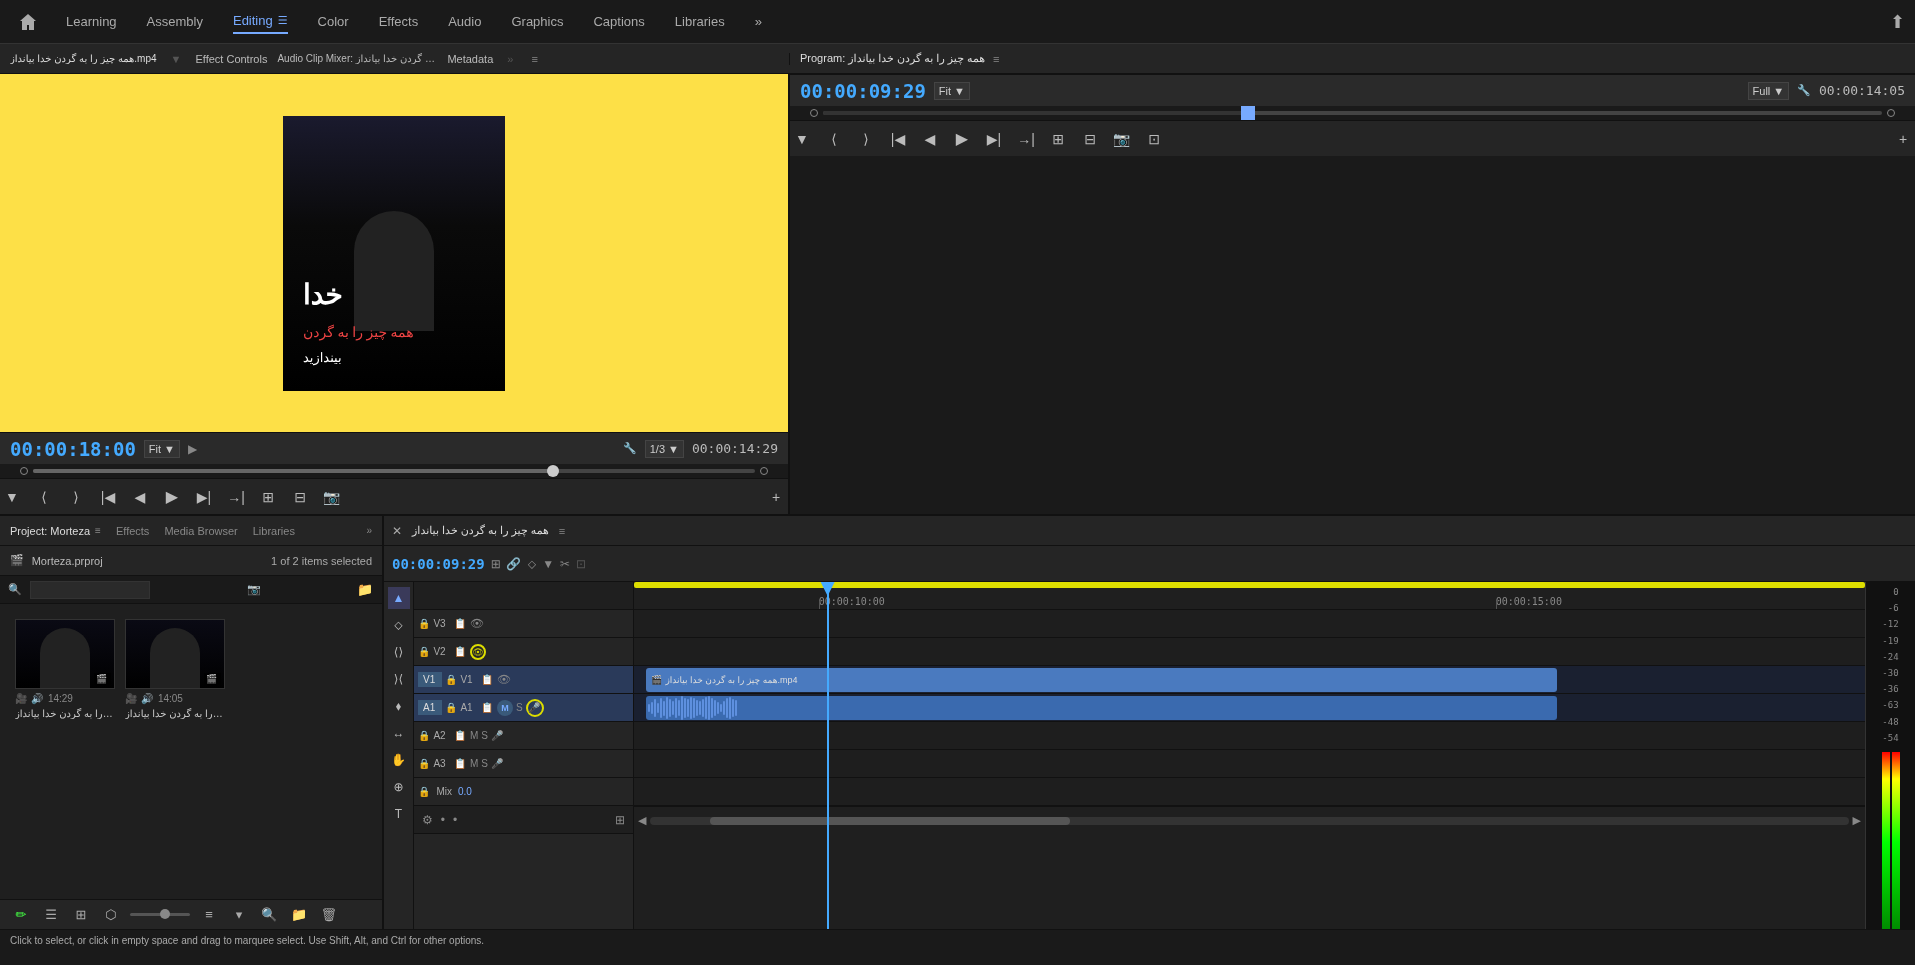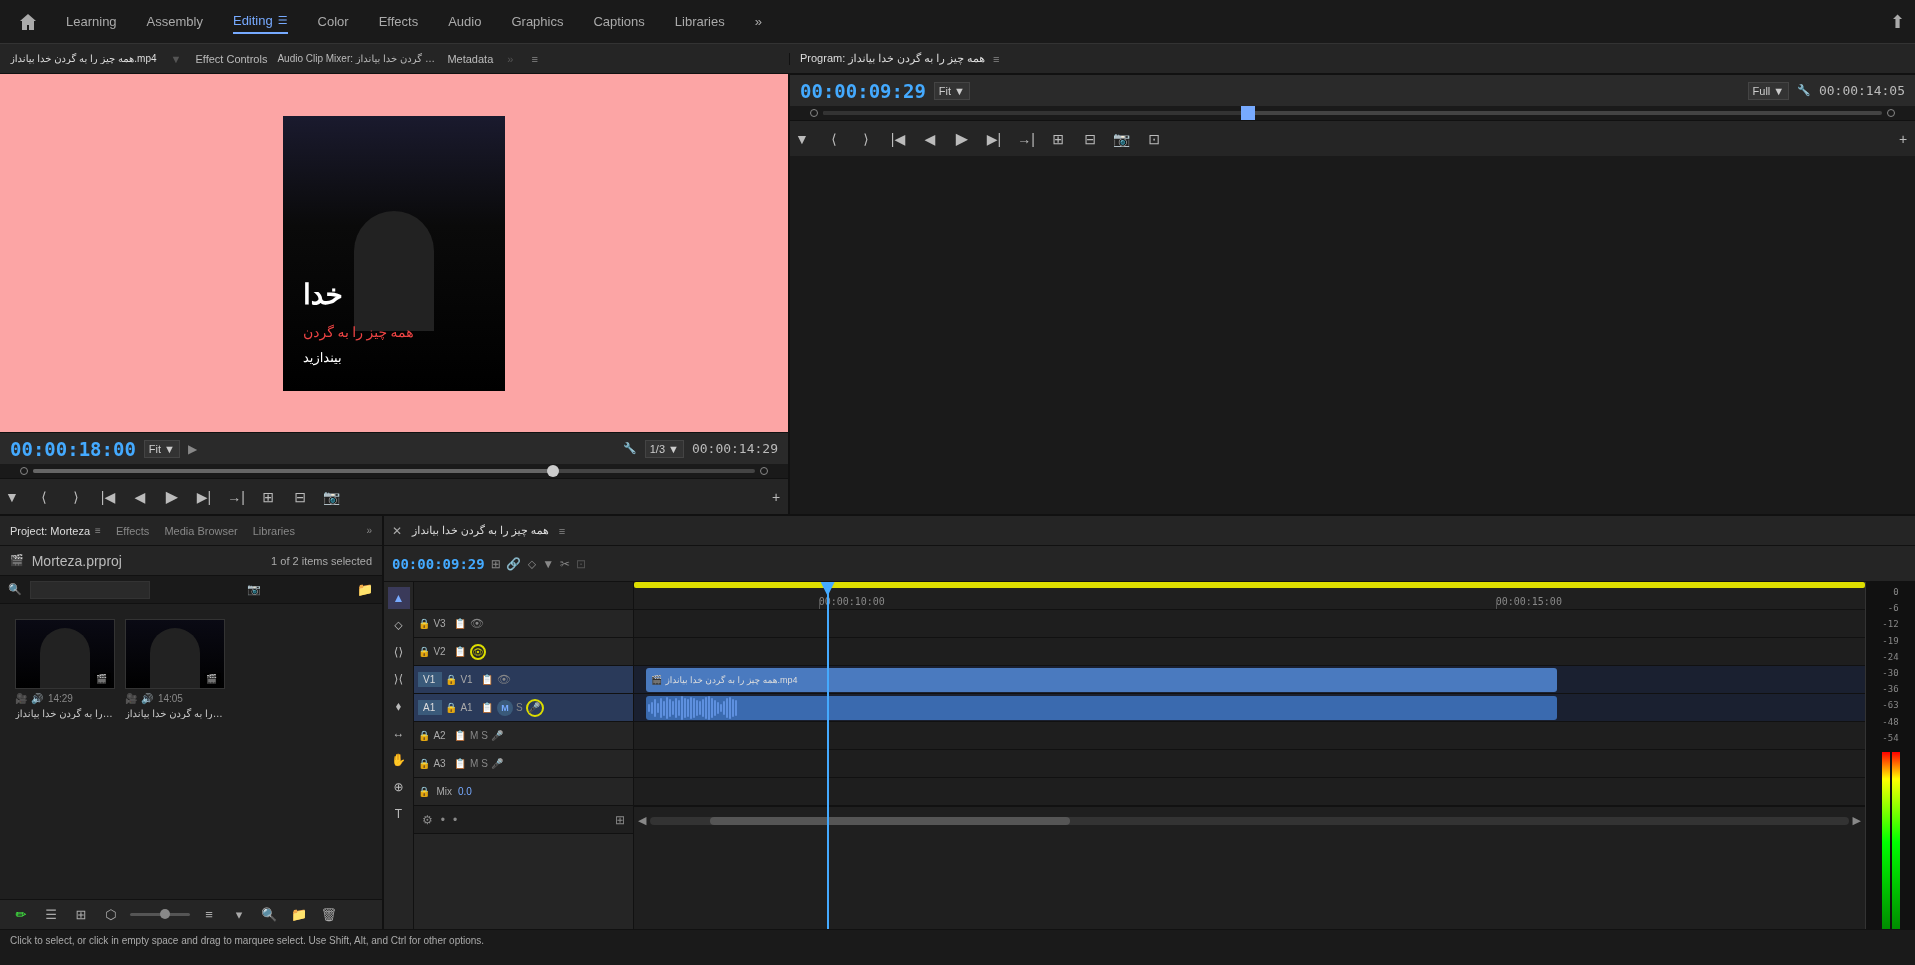--- a/index.html
+++ b/index.html
@@ -357,21 +357,21 @@
       height: 30px;
       background: #252525;
       display: flex;
       align-items: center;
       padding: 0 10px;
       gap: 8px;
       border-bottom: 1px solid #111;
     }
     .project-file {
       color: #bbb;
-      font-size: 14px;
+      font-size: 11px;
       display: flex;
       align-items: center;
       gap: 5px;
     }
     .project-file-icon {
       color: #888;
     }
     .items-count {
       margin-left: auto;
       color: #aaa;
@@ -881,21 +881,21 @@
   </div>
   <div class="panel-header-right">
     <span class="panel-tab active">Program: همه چیز را به گردن خدا بیانداز</span>
     <span style="margin-left:8px;" class="hamburger-icon">≡</span>
   </div>
 </div>
 
 <div id="main-content">
 
   <div class="source-monitor">
-    <div class="video-preview" style="background:#fca5a5; flex:1;">
+    <div class="video-preview" style="background:#fde047; flex:1;">
       <div class="thumb-container">
         <div class="thumb-bg">
           <div class="thumb-person-shape"></div>
           <div class="thumb-text-large">خدا</div>
           <div class="thumb-text-red">همه چیز را به گردن</div>
           <div class="thumb-text-white">بیندازید</div>
         </div>
       </div>
     </div>
 

